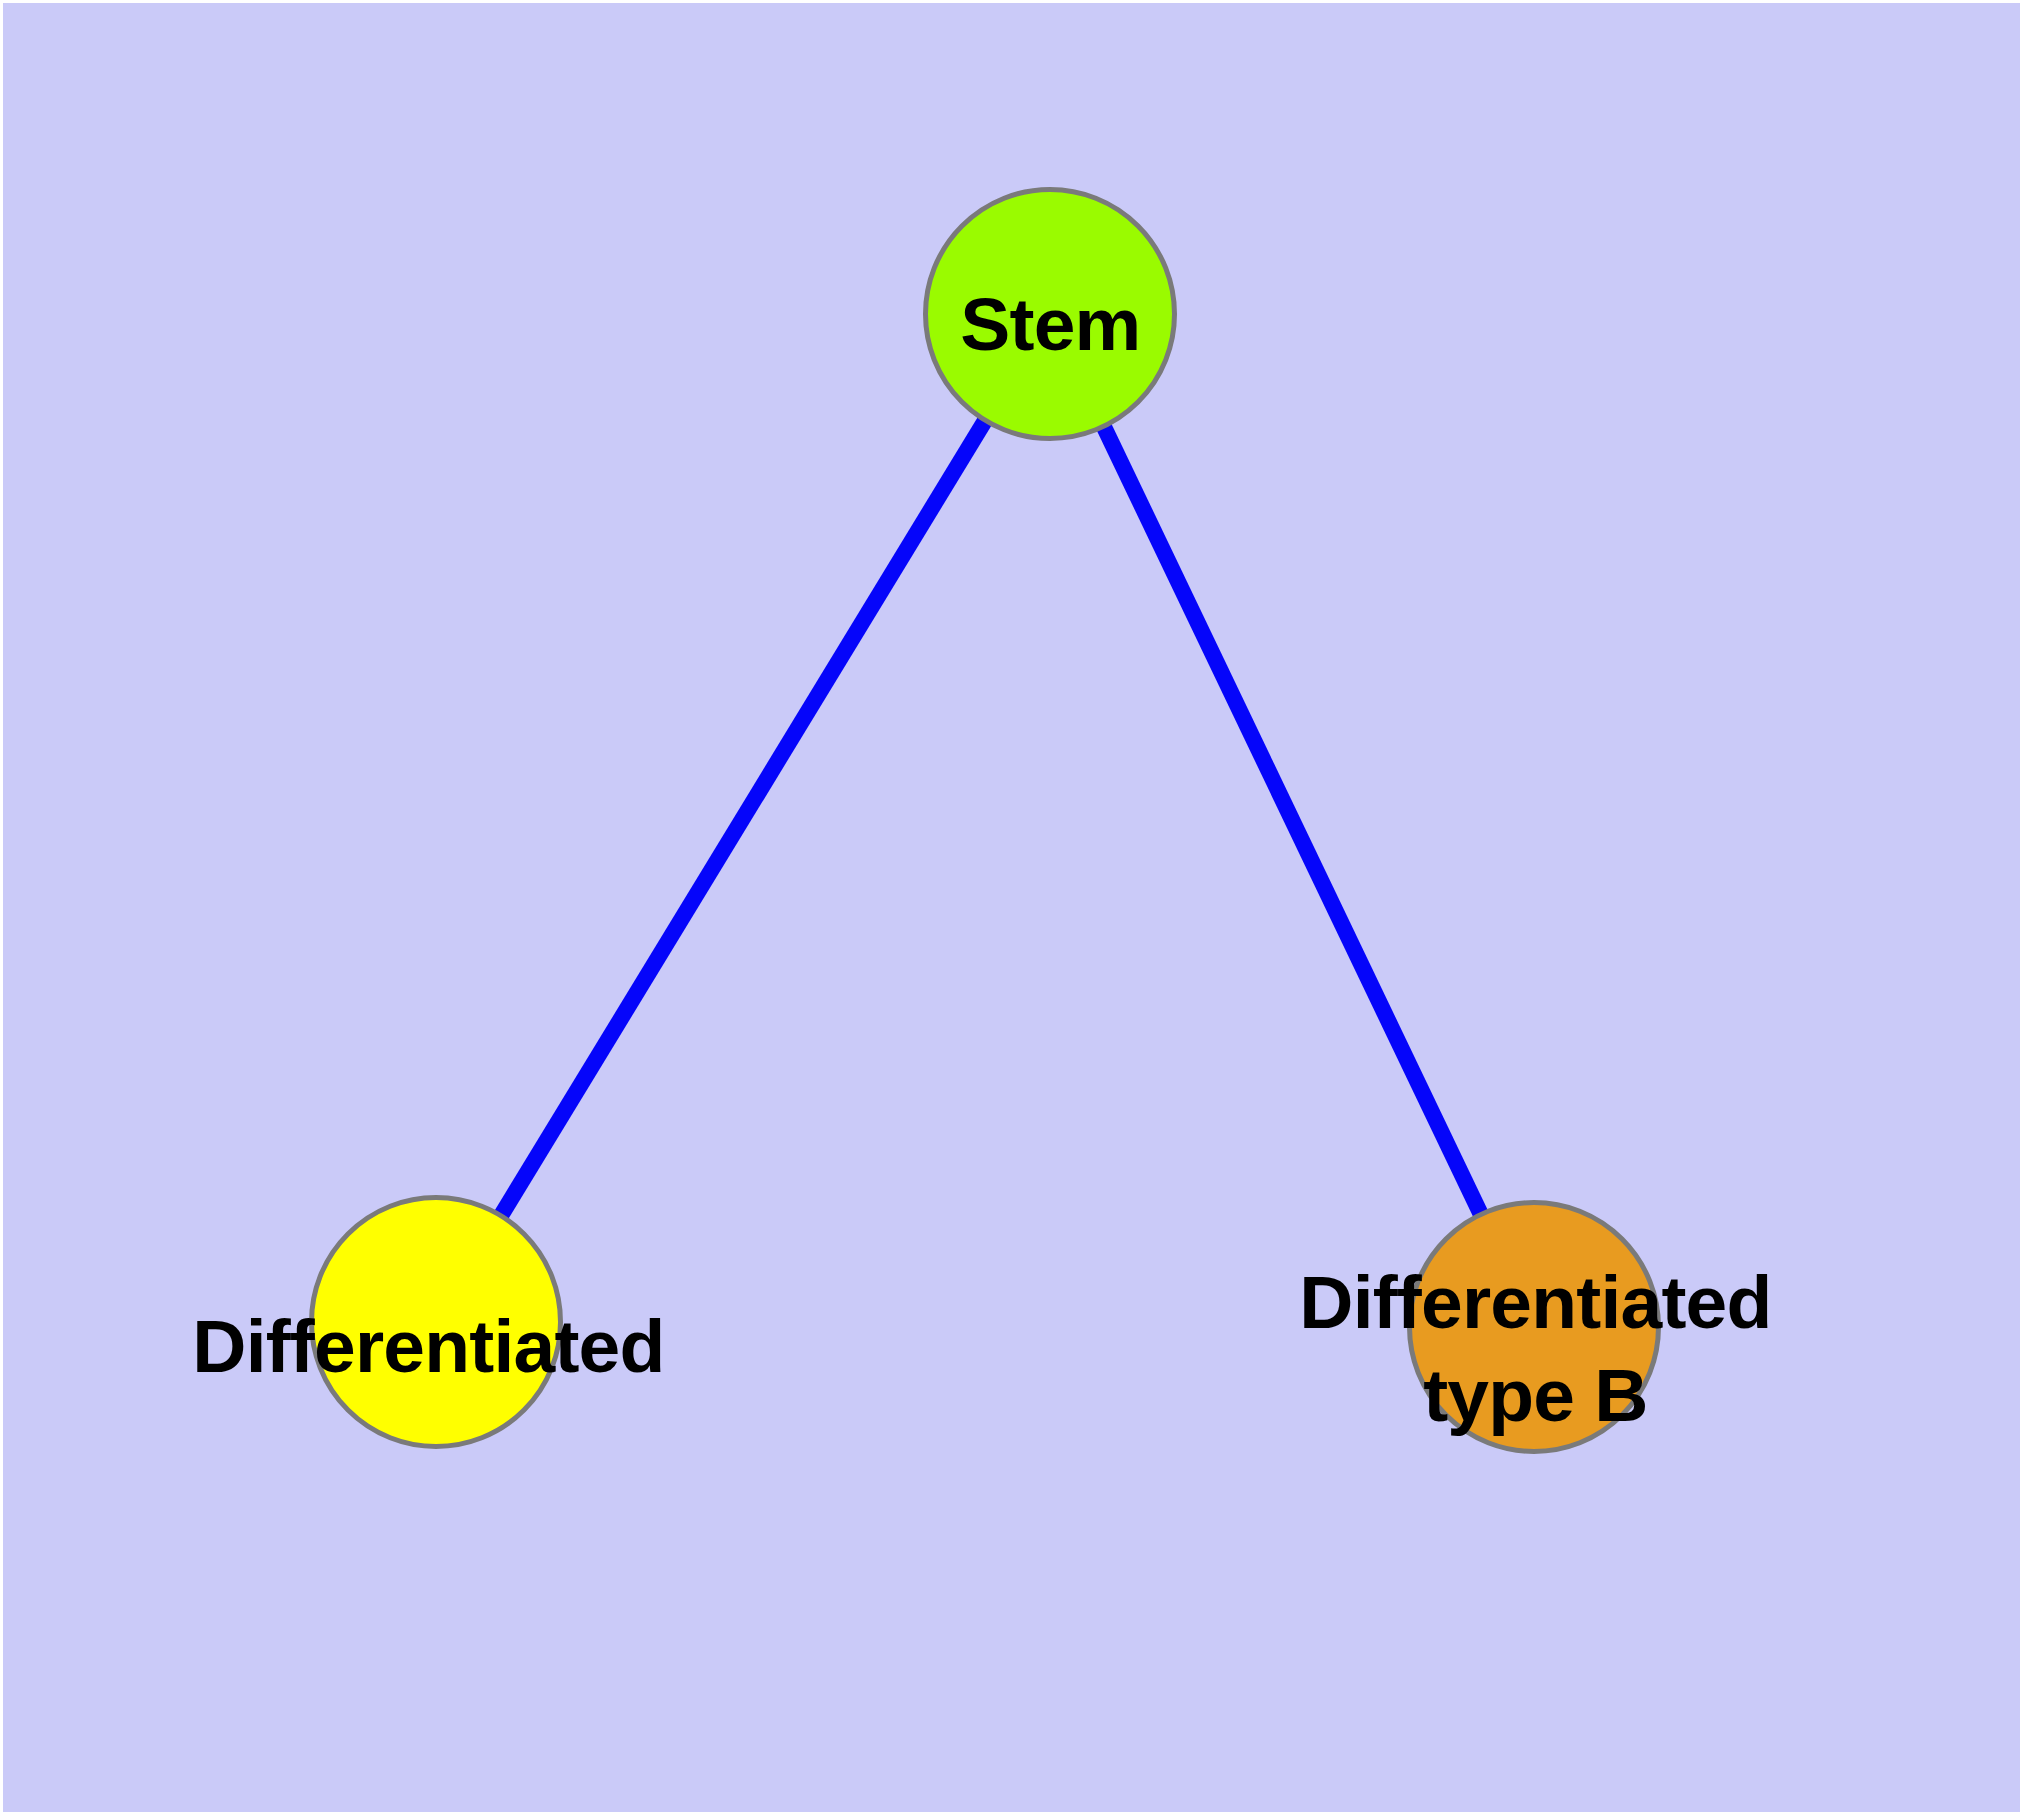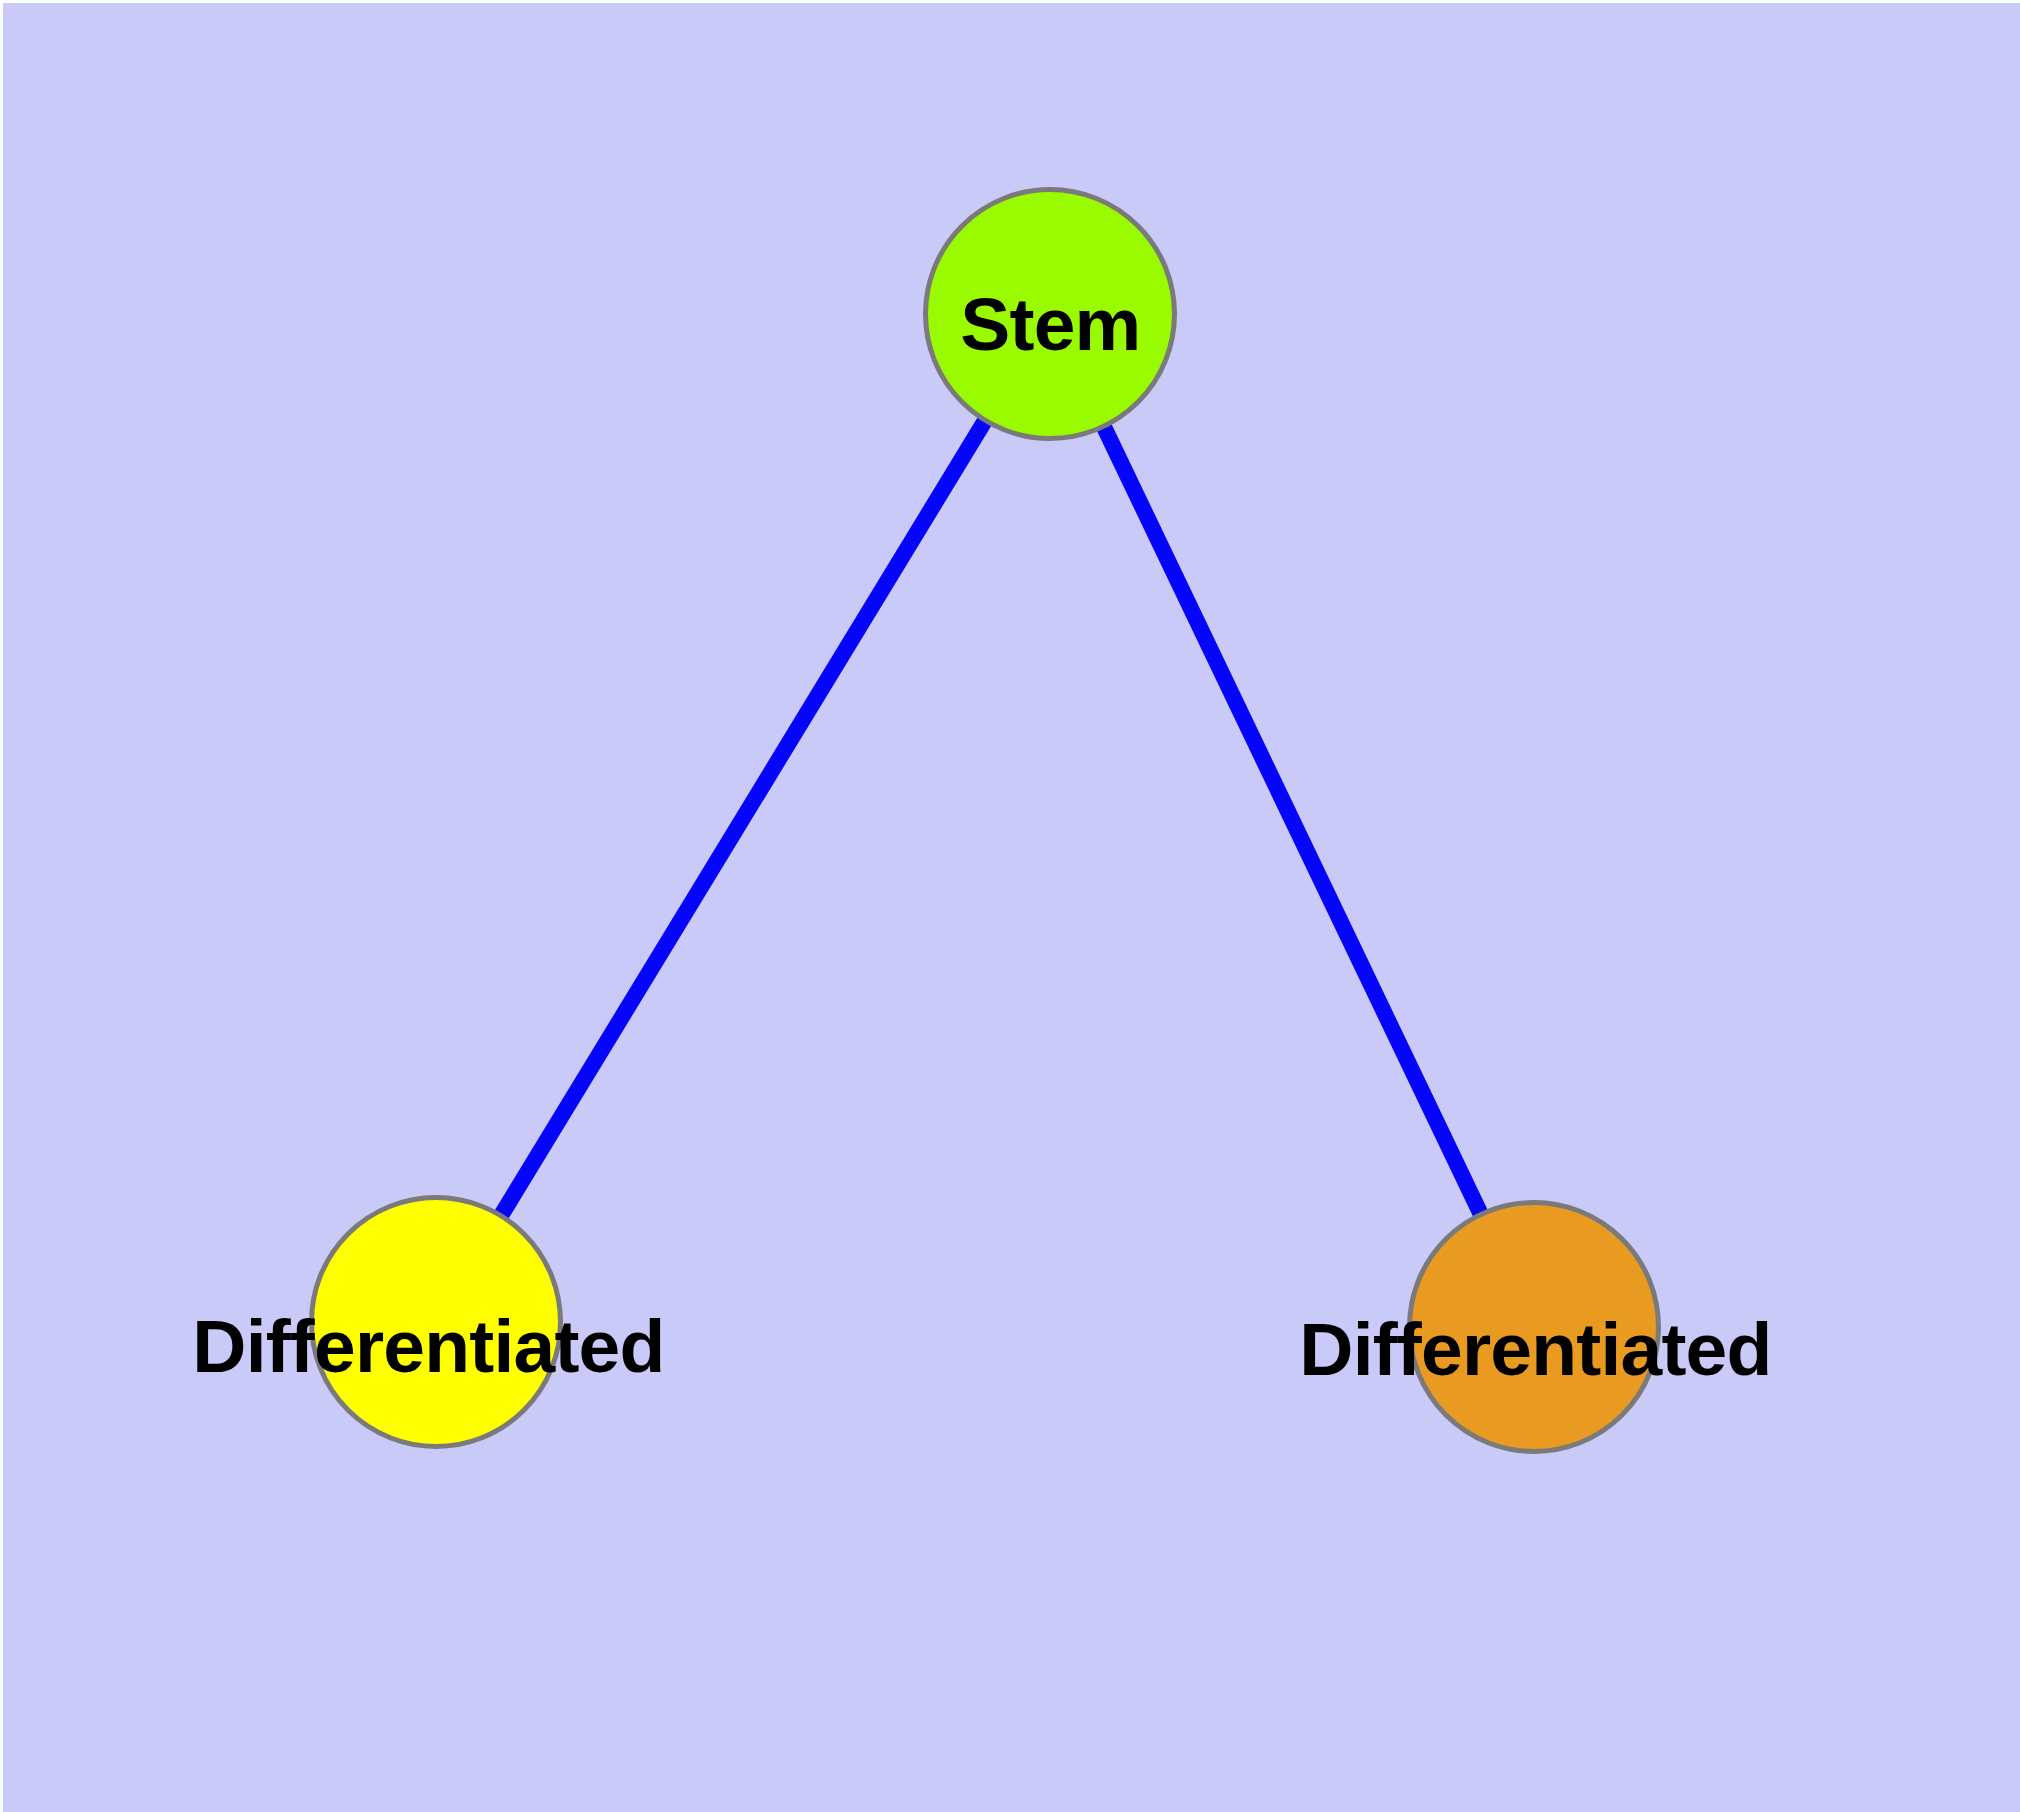--- a/index.html
+++ b/index.html
@@ -82,17 +82,18 @@
     <div class="node-label label-stem">
       <span class="label-line">Stem</span>
     </div>
 
     <div class="node-label label-type-a">
       <span class="label-line">Differentiated</span>
     </div>
 
     <div class="node-label label-type-b">
       <span class="label-line">Differentiated</span>
+      <span class="label-line">type B</span>
     </div>
 
   </div>
 </div>
 
 
 </body></html>

